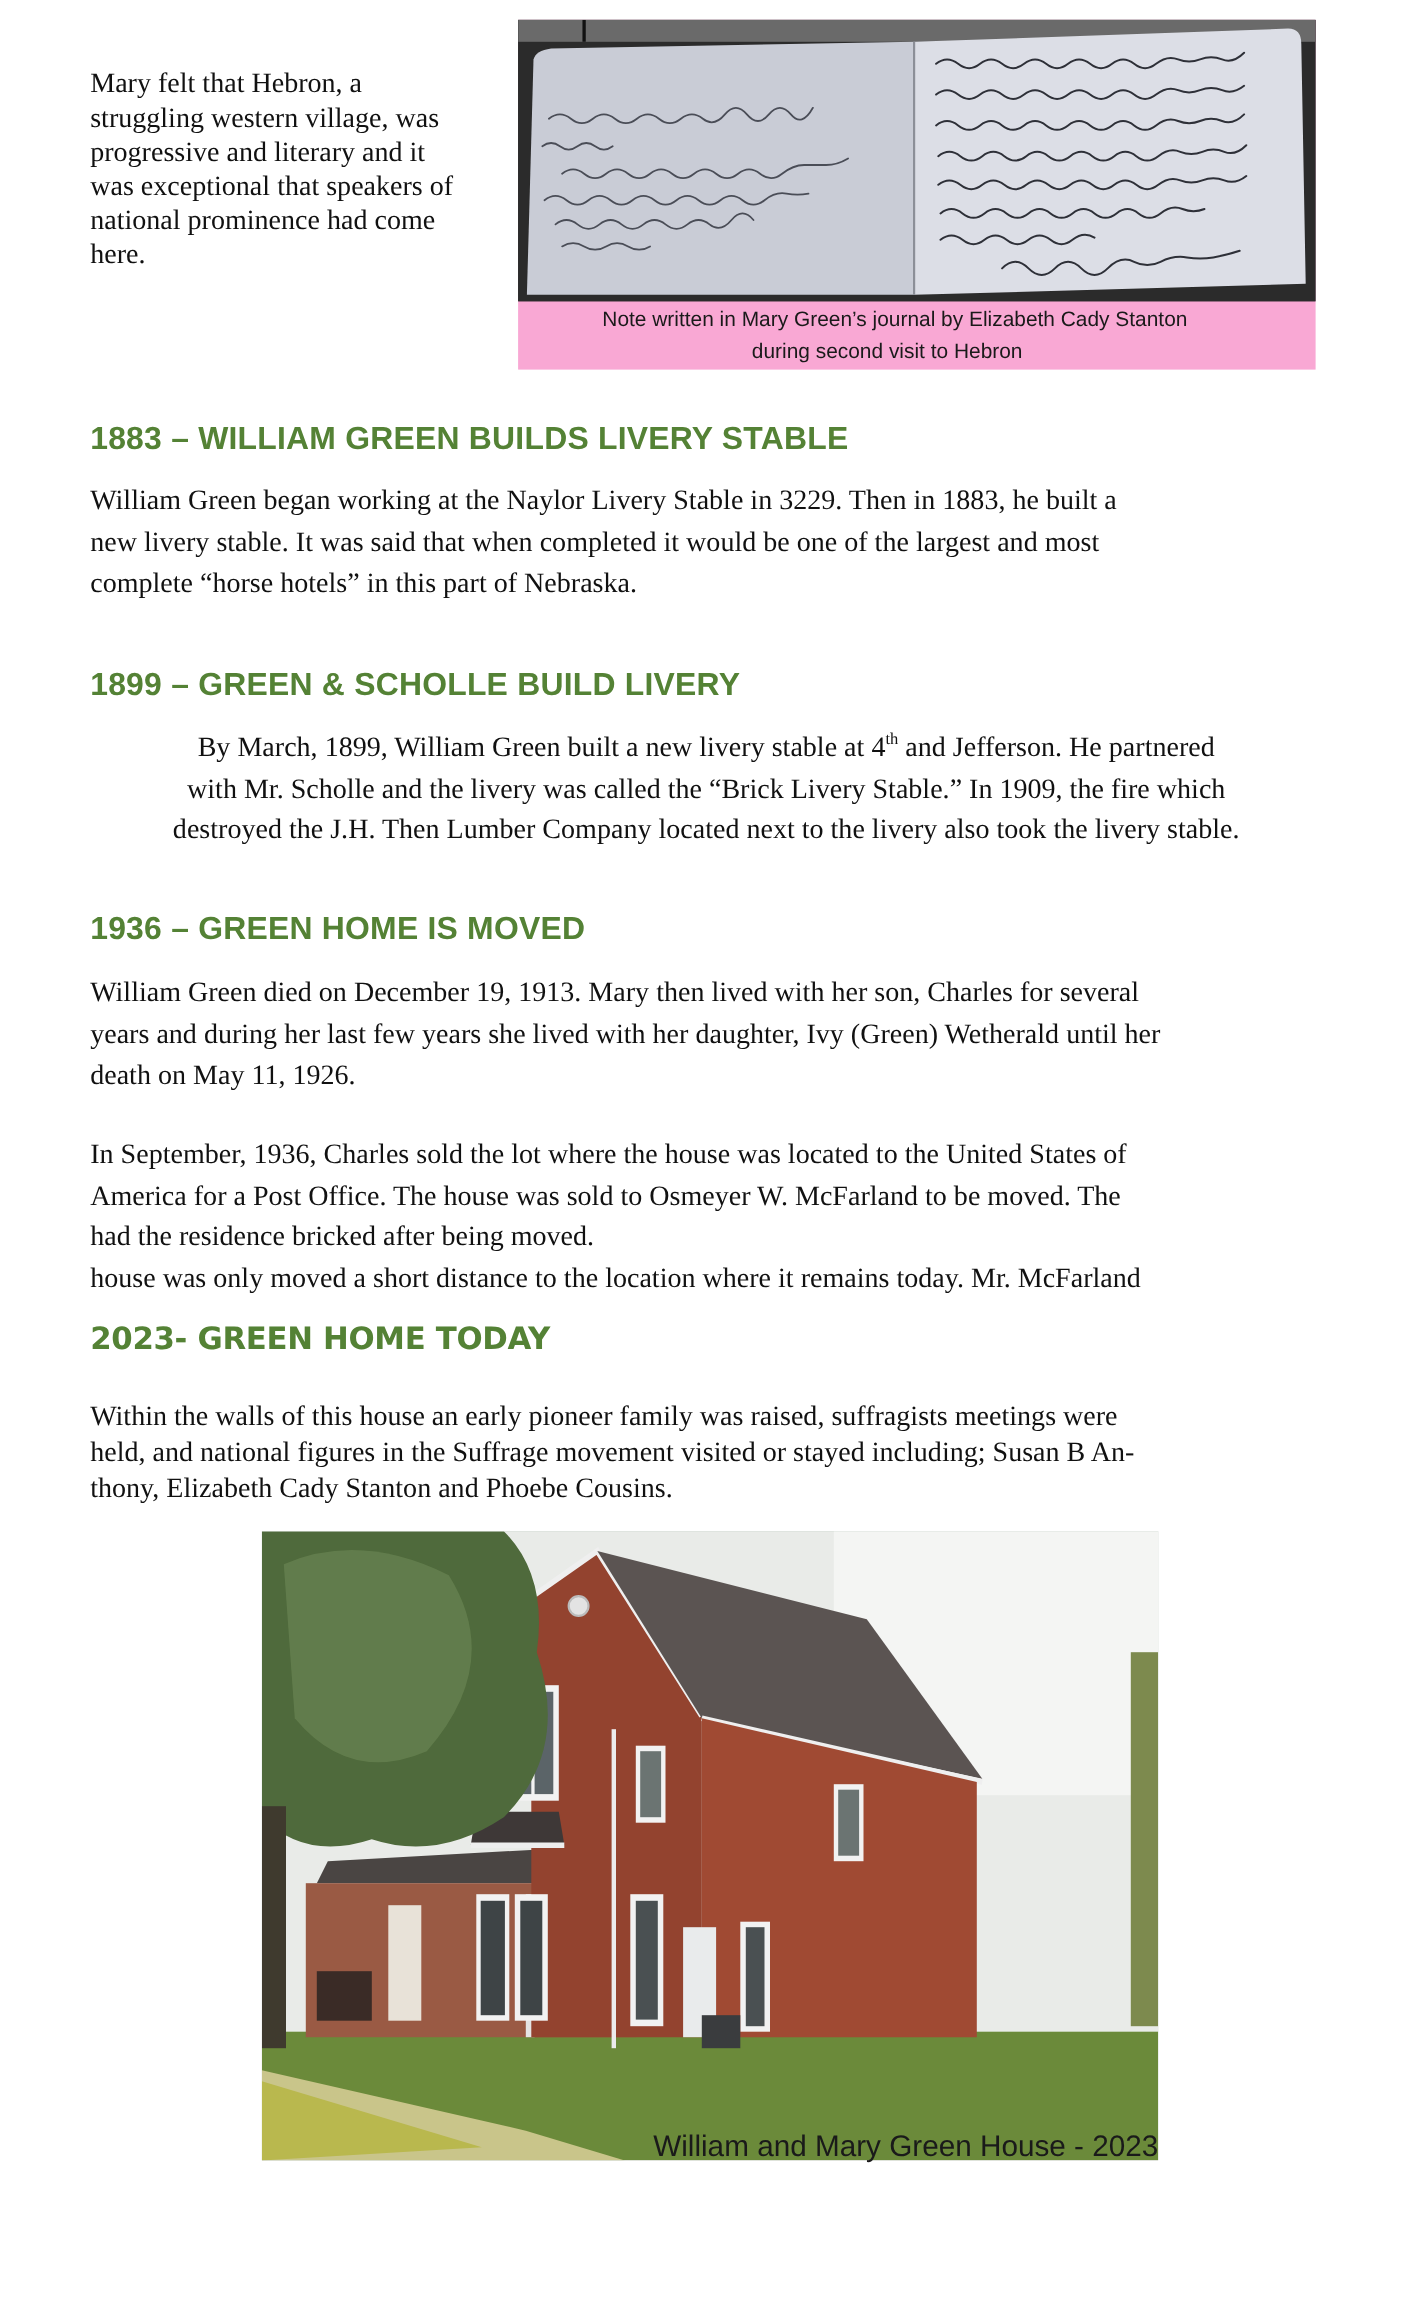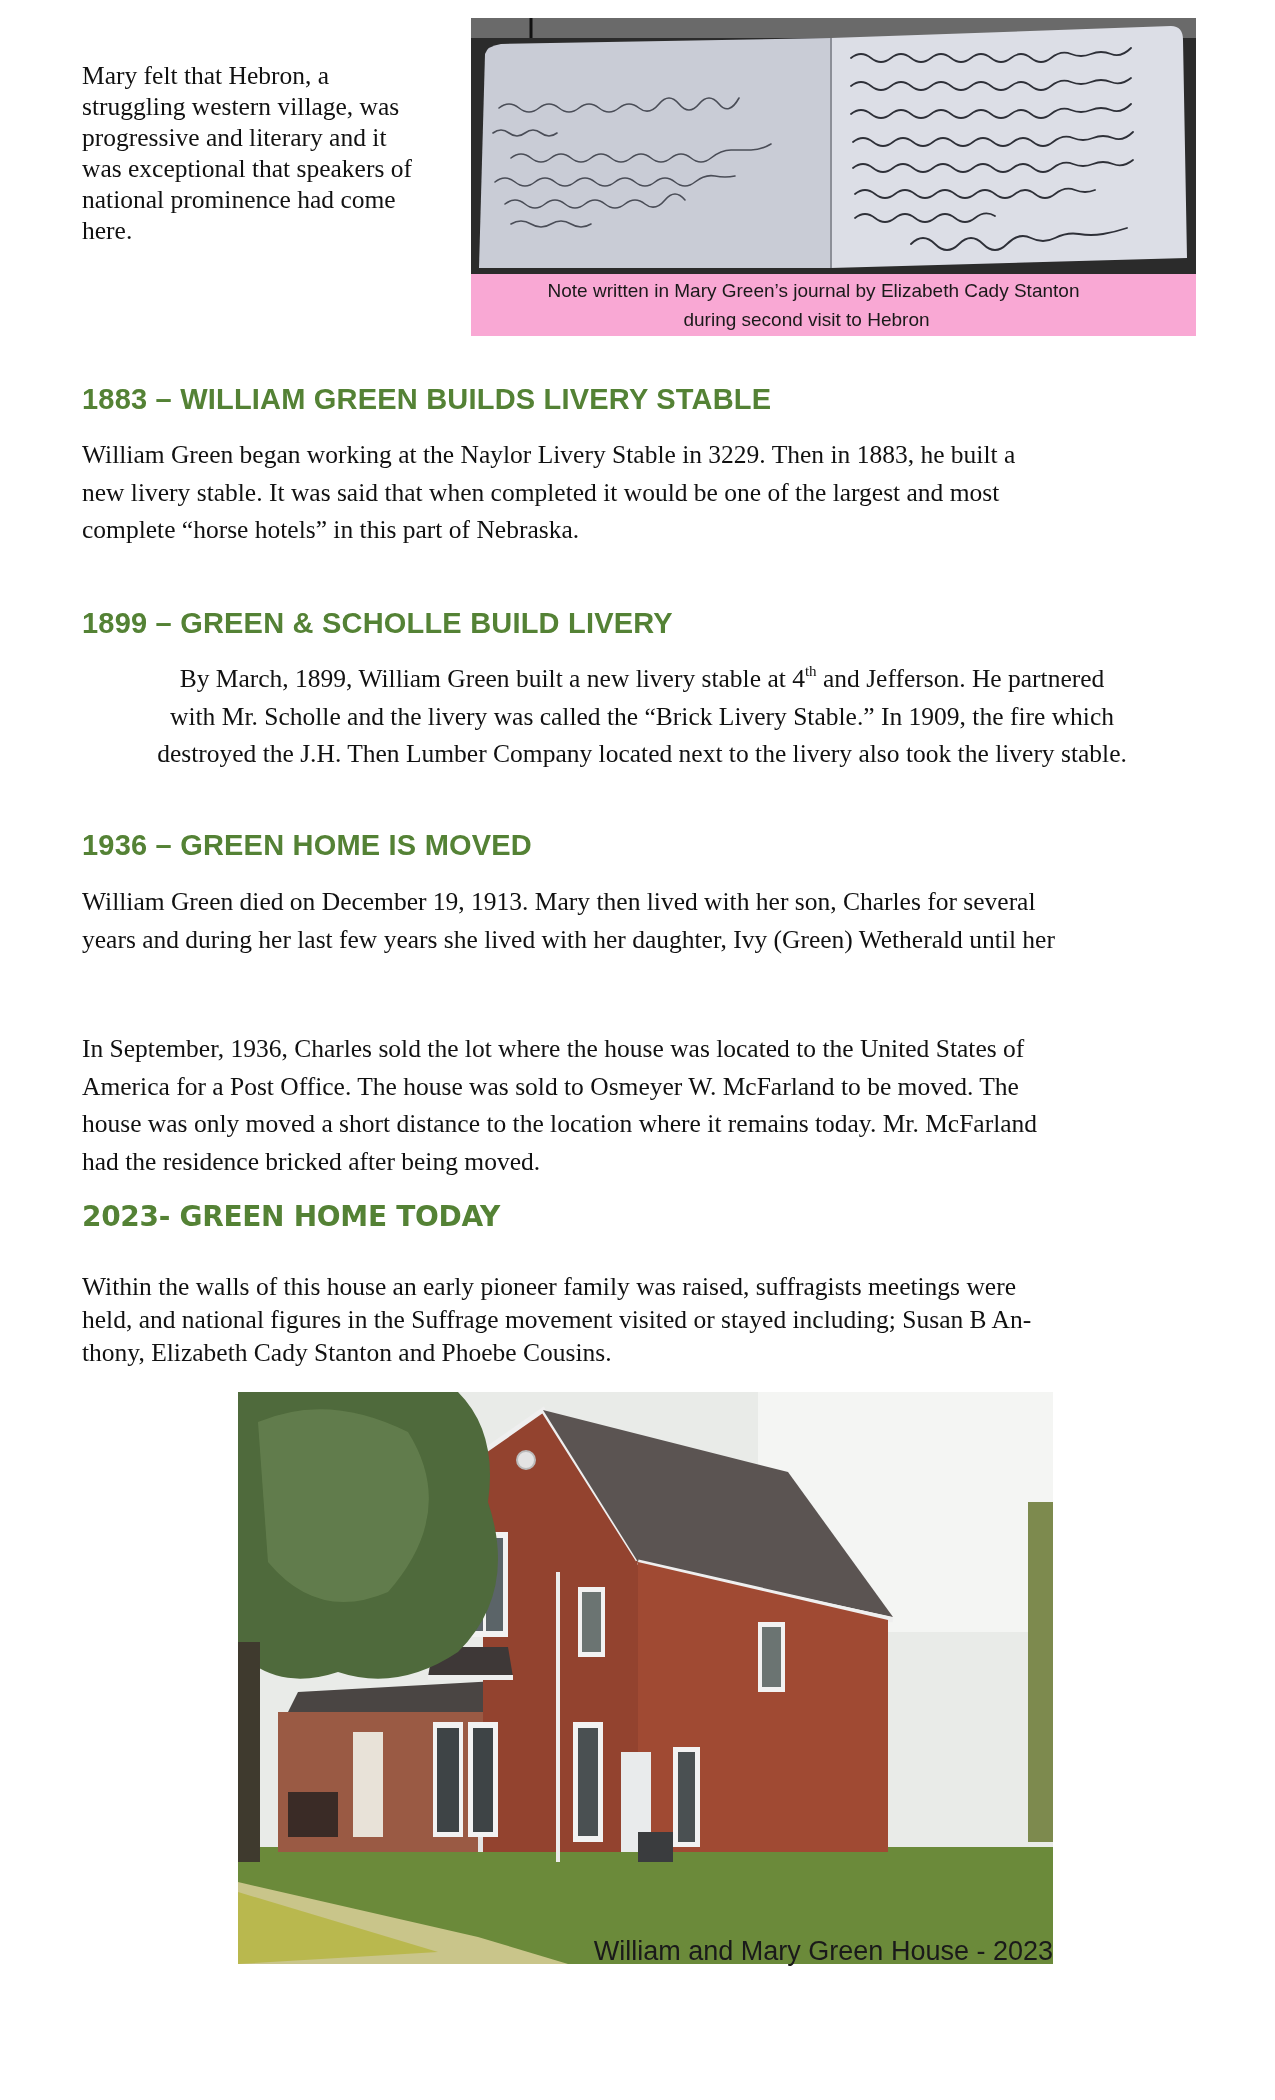--- a/index.html
+++ b/index.html
@@ -85,26 +85,27 @@
 <div class="abs para" style="top:660px;text-align:center;">
   <span class="line"><span>By March, 1899, William Green built a new livery stable at 4</span><sup>th</sup><span> and Jefferson.  He partnered</span></span>
   <span class="line">with Mr. Scholle and the livery was called the “Brick Livery Stable.” In 1909, the fire which</span>
   <span class="line">destroyed the J.H. Then Lumber Company located next to the livery also took the livery stable.</span>
 </div>
 
 <div class="abs heading" style="top:829px;">1936 – GREEN HOME IS MOVED</div>
 <div class="abs para" style="top:883px;">
   <span class="line">William Green died on December 19, 1913.  Mary then lived with her son, Charles for several</span>
   <span class="line">years and during her last few years she lived with her daughter, Ivy (Green) Wetherald until her</span>
+  <span class="line">death on May 11, 1926.</span>
 </div>
 <div class="abs para" style="top:1030px;">
   <span class="line">In September, 1936, Charles sold the lot where the house was located to the United States of</span>
   <span class="line">America for a Post Office.  The house was sold to Osmeyer W. McFarland to be moved.  The</span>
+  <span class="line">had the residence bricked after being moved.</span>
   <span class="line">house was only moved a short distance to the location where it remains today.  Mr. McFarland</span>
-  <span class="line">had the residence bricked after being moved.</span>
 </div>
 
 <div class="abs heading alt" style="top:1200px;">2023- GREEN HOME TODAY</div>
 <div class="abs para tight" style="top:1270px;">
   <span class="line">Within the walls of this house an early pioneer family was raised, suffragists meetings were</span>
   <span class="line">held, and national figures in the Suffrage movement visited or stayed including; Susan B An-</span>
   <span class="line">thony, Elizabeth Cady Stanton and Phoebe Cousins.</span>
 </div>
 
 <div class="abs house-fig" title="Red brick two-story house with gabled roof">

